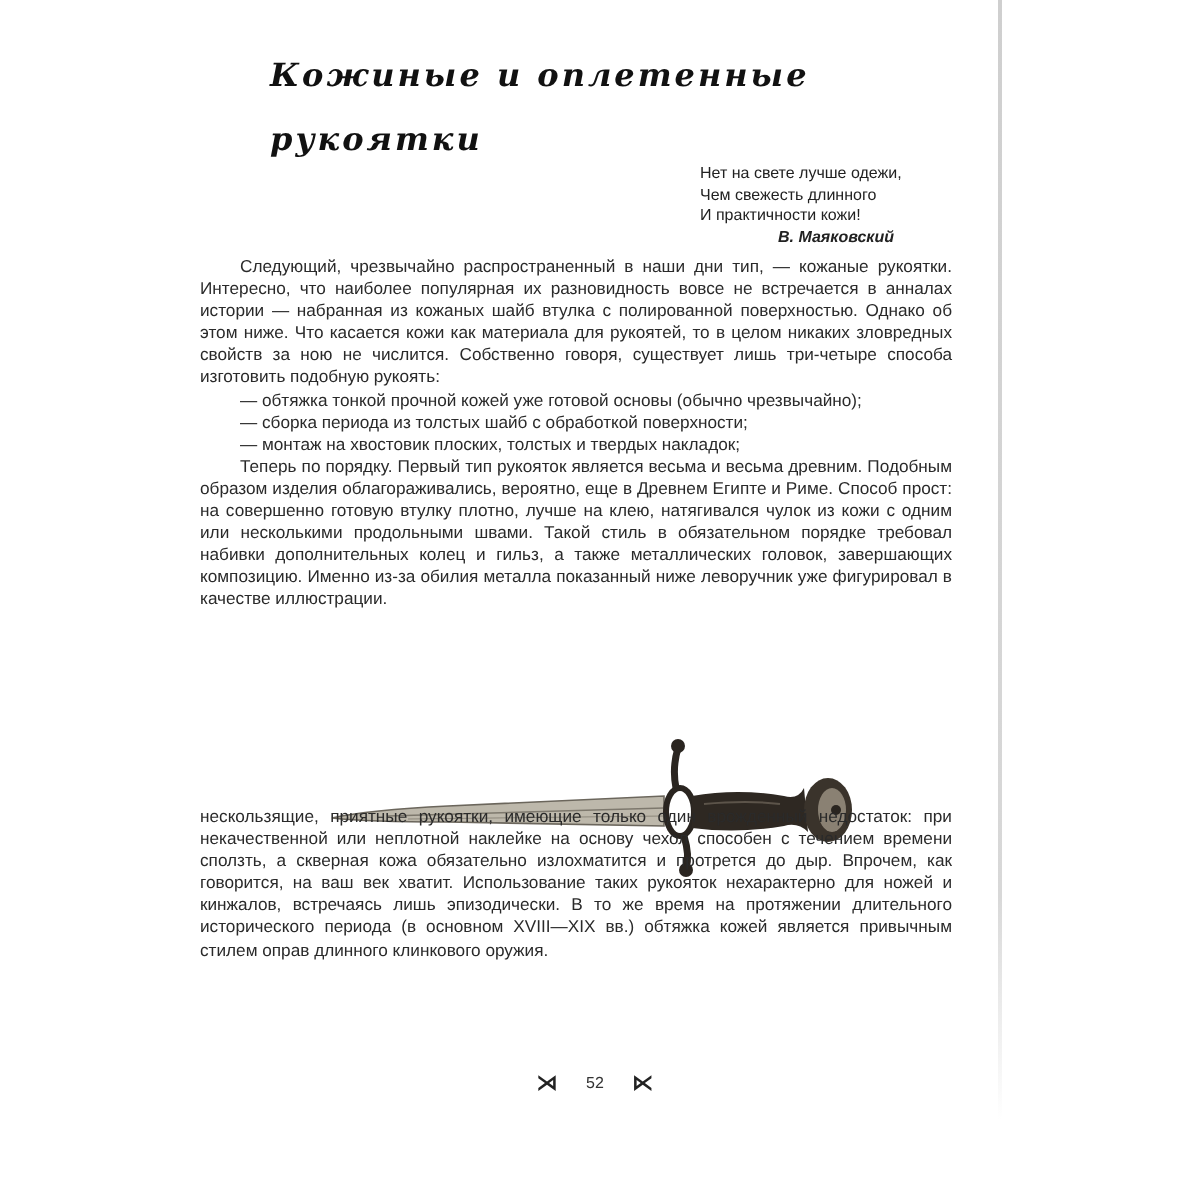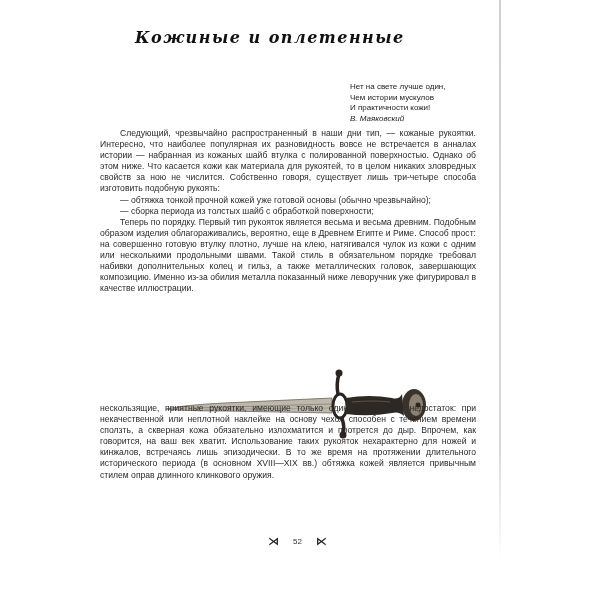--- a/index.html
+++ b/index.html
@@ -5,53 +5,55 @@
   html, body { margin: 0; padding: 0; background: #ffffff; }
   body { width: 600px; height: 600px; position: relative; overflow: hidden;
          font-family: "Liberation Sans", sans-serif; color: #222; }
   .page-edge { position: absolute; left: 499px; top: 0; width: 2px; height: 560px;
                background: linear-gradient(#cfcfcf, #d8d8d8 80%, rgba(220,220,220,0)); }
   .title { position: absolute; left: 135px; top: 22px; margin: 0;
            font-family: "DejaVu Serif", serif; font-style: italic; font-weight: bold;
            font-size: 16px; line-height: 32px; letter-spacing: 1.5px; color: #111; }
   .epigraph { position: absolute; left: 350px; top: 82px; font-size: 8px; line-height: 10.5px; color: #222; }
   .epigraph div { white-space: nowrap; }
-  .epigraph .author { font-style: italic; text-align: left; width: 136px; }
+  .epigraph .author { font-style: italic; text-align: center; width: 136px; font-weight: bold; }
   .text { position: absolute; left: 100px; width: 376px; font-size: 8.6px; line-height: 11.1px;
           color: #2a2a2a; text-align: justify; }
   .text p { margin: 0; text-indent: 20px; }
   .text p.noindent { text-indent: 0; }
   .text p.li { text-indent: 20px; }
   .t1 { top: 128px; }
   .t2 { top: 403px; }
   .dagger { position: absolute; left: 164px; top: 364px; width: 265px; height: 76px; }
   .footer { position: absolute; left: 268px; top: 535px; display: flex; align-items: center; gap: 14px;
             font-size: 8px; color: #333; }
   .orn { font-family: "DejaVu Sans", sans-serif; font-size: 11px; font-weight: bold; color: #222; }
 </style>
 </head>
 <body>
 
 <div class="page-edge"></div>
 
 <h1 class="title">
   <div>Кожиные и оплетенные</div>
+  <div>рукоятки</div>
 </h1>
 
 <div class="epigraph">
-  <div>Нет на свете лучше один,</div>
-  <div>Чем истории мускулов</div>
+  <div>Нет на свете лучше одежи,</div>
+  <div>Чем свежесть длинного</div>
   <div>И практичности кожи!</div>
   <div class="author">В. Маяковский</div>
 </div>
 
 <div class="text t1">
   <p>Следующий, чрезвычайно распространенный в наши дни тип, — кожаные рукоятки. Интересно, что наиболее популярная их разновидность вовсе не встречается в анналах истории — набранная из кожаных шайб втулка с полированной поверхностью. Однако об этом ниже. Что касается кожи как материала для рукоятей, то в целом никаких зловредных свойств за ною не числится. Собственно говоря, существует лишь три-четыре способа изготовить подобную рукоять:</p>
   <p class="li">— обтяжка тонкой прочной кожей уже готовой основы (обычно чрезвычайно);</p>
   <p class="li">— сборка периода из толстых шайб с обработкой поверхности;</p>
+  <p class="li">— монтаж на хвостовик плоских, толстых и твердых накладок;</p>
   <p>Теперь по порядку. Первый тип рукояток является весьма и весьма древним. Подобным образом изделия облагораживались, вероятно, еще в Древнем Египте и Риме. Способ прост: на совершенно готовую втулку плотно, лучше на клею, натягивался чулок из кожи с одним или несколькими продольными швами. Такой стиль в обязательном порядке требовал набивки дополнительных колец и гильз, а также металлических головок, завершающих композицию. Именно из-за обилия металла показанный ниже леворучник уже фигурировал в качестве иллюстрации.</p>
 </div>
 
 <svg class="dagger" viewBox="0 0 265 76">
 
   <path d="M2 45 Q20 41 60 39 L168 34 L168 49 L60 47 Q20 47 2 45 Z" fill="#bdb8ab" stroke="#6b665c" stroke-width="0.8"></path>
   <path d="M30 44 L168 40" stroke="#7d786d" stroke-width="0.7"></path>
   <path d="M40 45.5 L168 44" stroke="#8d887c" stroke-width="0.5"></path>
 
   <ellipse cx="176" cy="42" rx="7" ry="12" fill="none" stroke="#2a2520" stroke-width="3"></ellipse>

